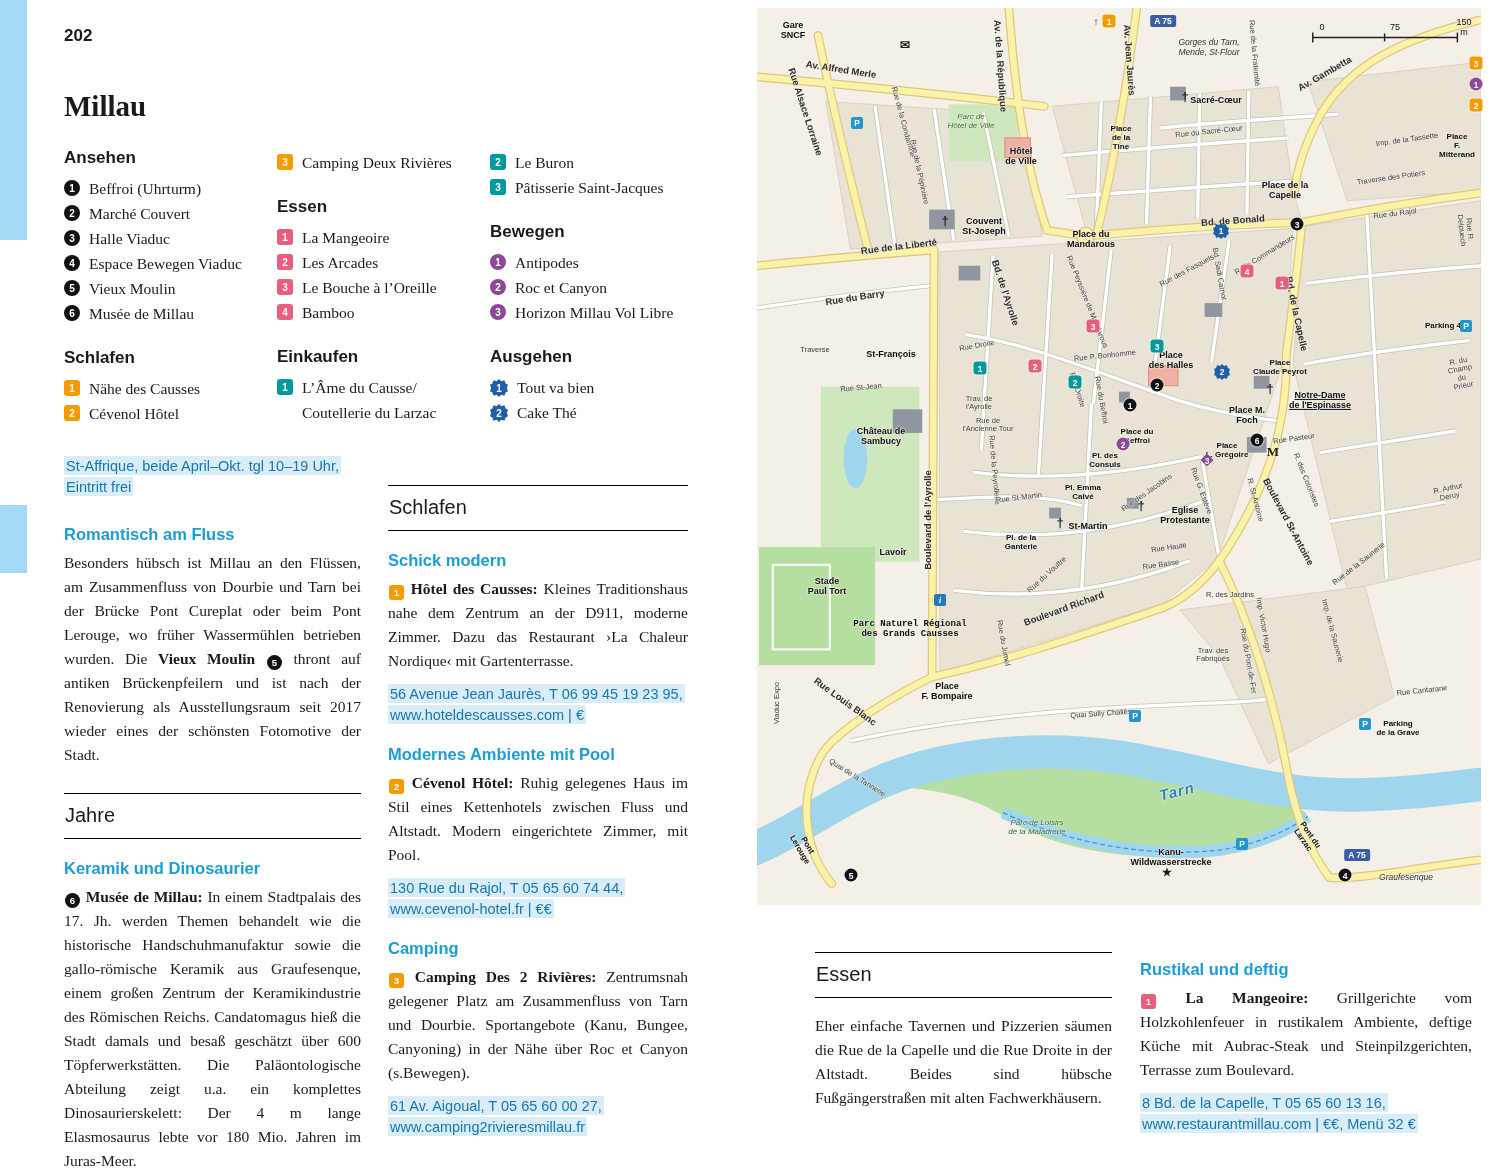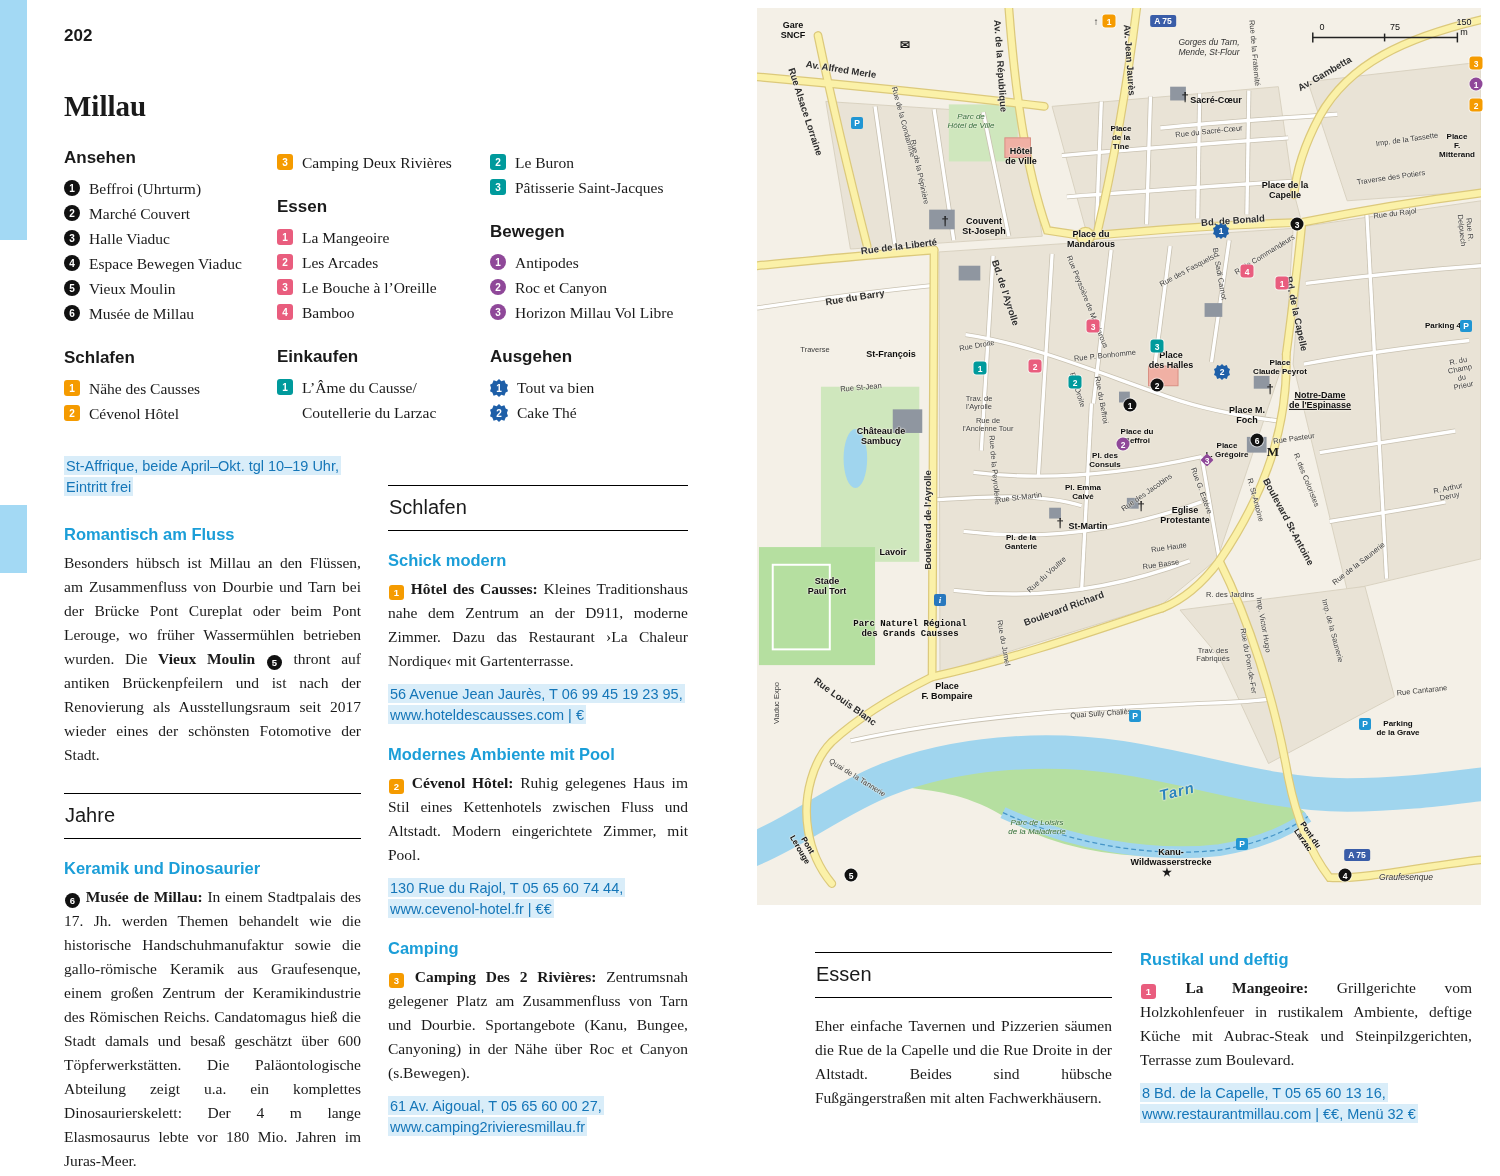--- a/index.html
+++ b/index.html
@@ -210,21 +210,21 @@
     <div class="bsub">Camping</div>
     <p class="body"><span class="mk sq o inl">3</span> <b>Camping Des 2 Rivières:</b><span> Zentrumsnah gelegener Platz am Zusammenfluss von Tarn und Dourbie. Sportangebote (Kanu, Bungee, Canyoning) in der Nähe über Roc et Canyon (s.Bewegen).</span></p>
     <p class="info"><span>61 Av. Aigoual, T 05 65 60 00 27, www.camping2rivieresmillau.fr</span></p>
   </div>
 
   <div class="col colC">
     <div class="sect first">Essen</div>
     <p class="body" style="margin-top:16px;">Eher einfache Tavernen und Pizzerien säumen die Rue de la Capelle und die Rue Droite in der Altstadt. Beides sind hübsche Fußgängerstraßen mit alten Fachwerkhäusern.</p>
   </div>
   <div class="col colD">
-    <div class="bsub" style="margin-top:4px;">Rustikal und deftig</div>
+    <div class="bsub" style="margin-top:14px;">Rustikal und deftig</div>
     <p class="body"><span class="mk sq pk inl">1</span> <b>La Mangeoire:</b><span> Grillgerichte vom Holzkohlenfeuer in rustikalem Ambiente, deftige Küche mit Aubrac-Steak und Steinpilzgerichten, Terrasse zum Boulevard.</span></p>
     <p class="info"><span>8 Bd. de la Capelle, T 05 65 60 13 16, www.restaurantmillau.com | €€, Menü 32 €</span></p>
   </div>
 
   <div class="map">
     <svg viewBox="0 0 736 897">
       <rect width="736" height="897" fill="#f4f0e7"></rect>
 
       <g fill="#e9e3d6" stroke="#d8d1c0" stroke-width="1">
         <polygon points="70,95 270,108 290,232 95,245"></polygon>

